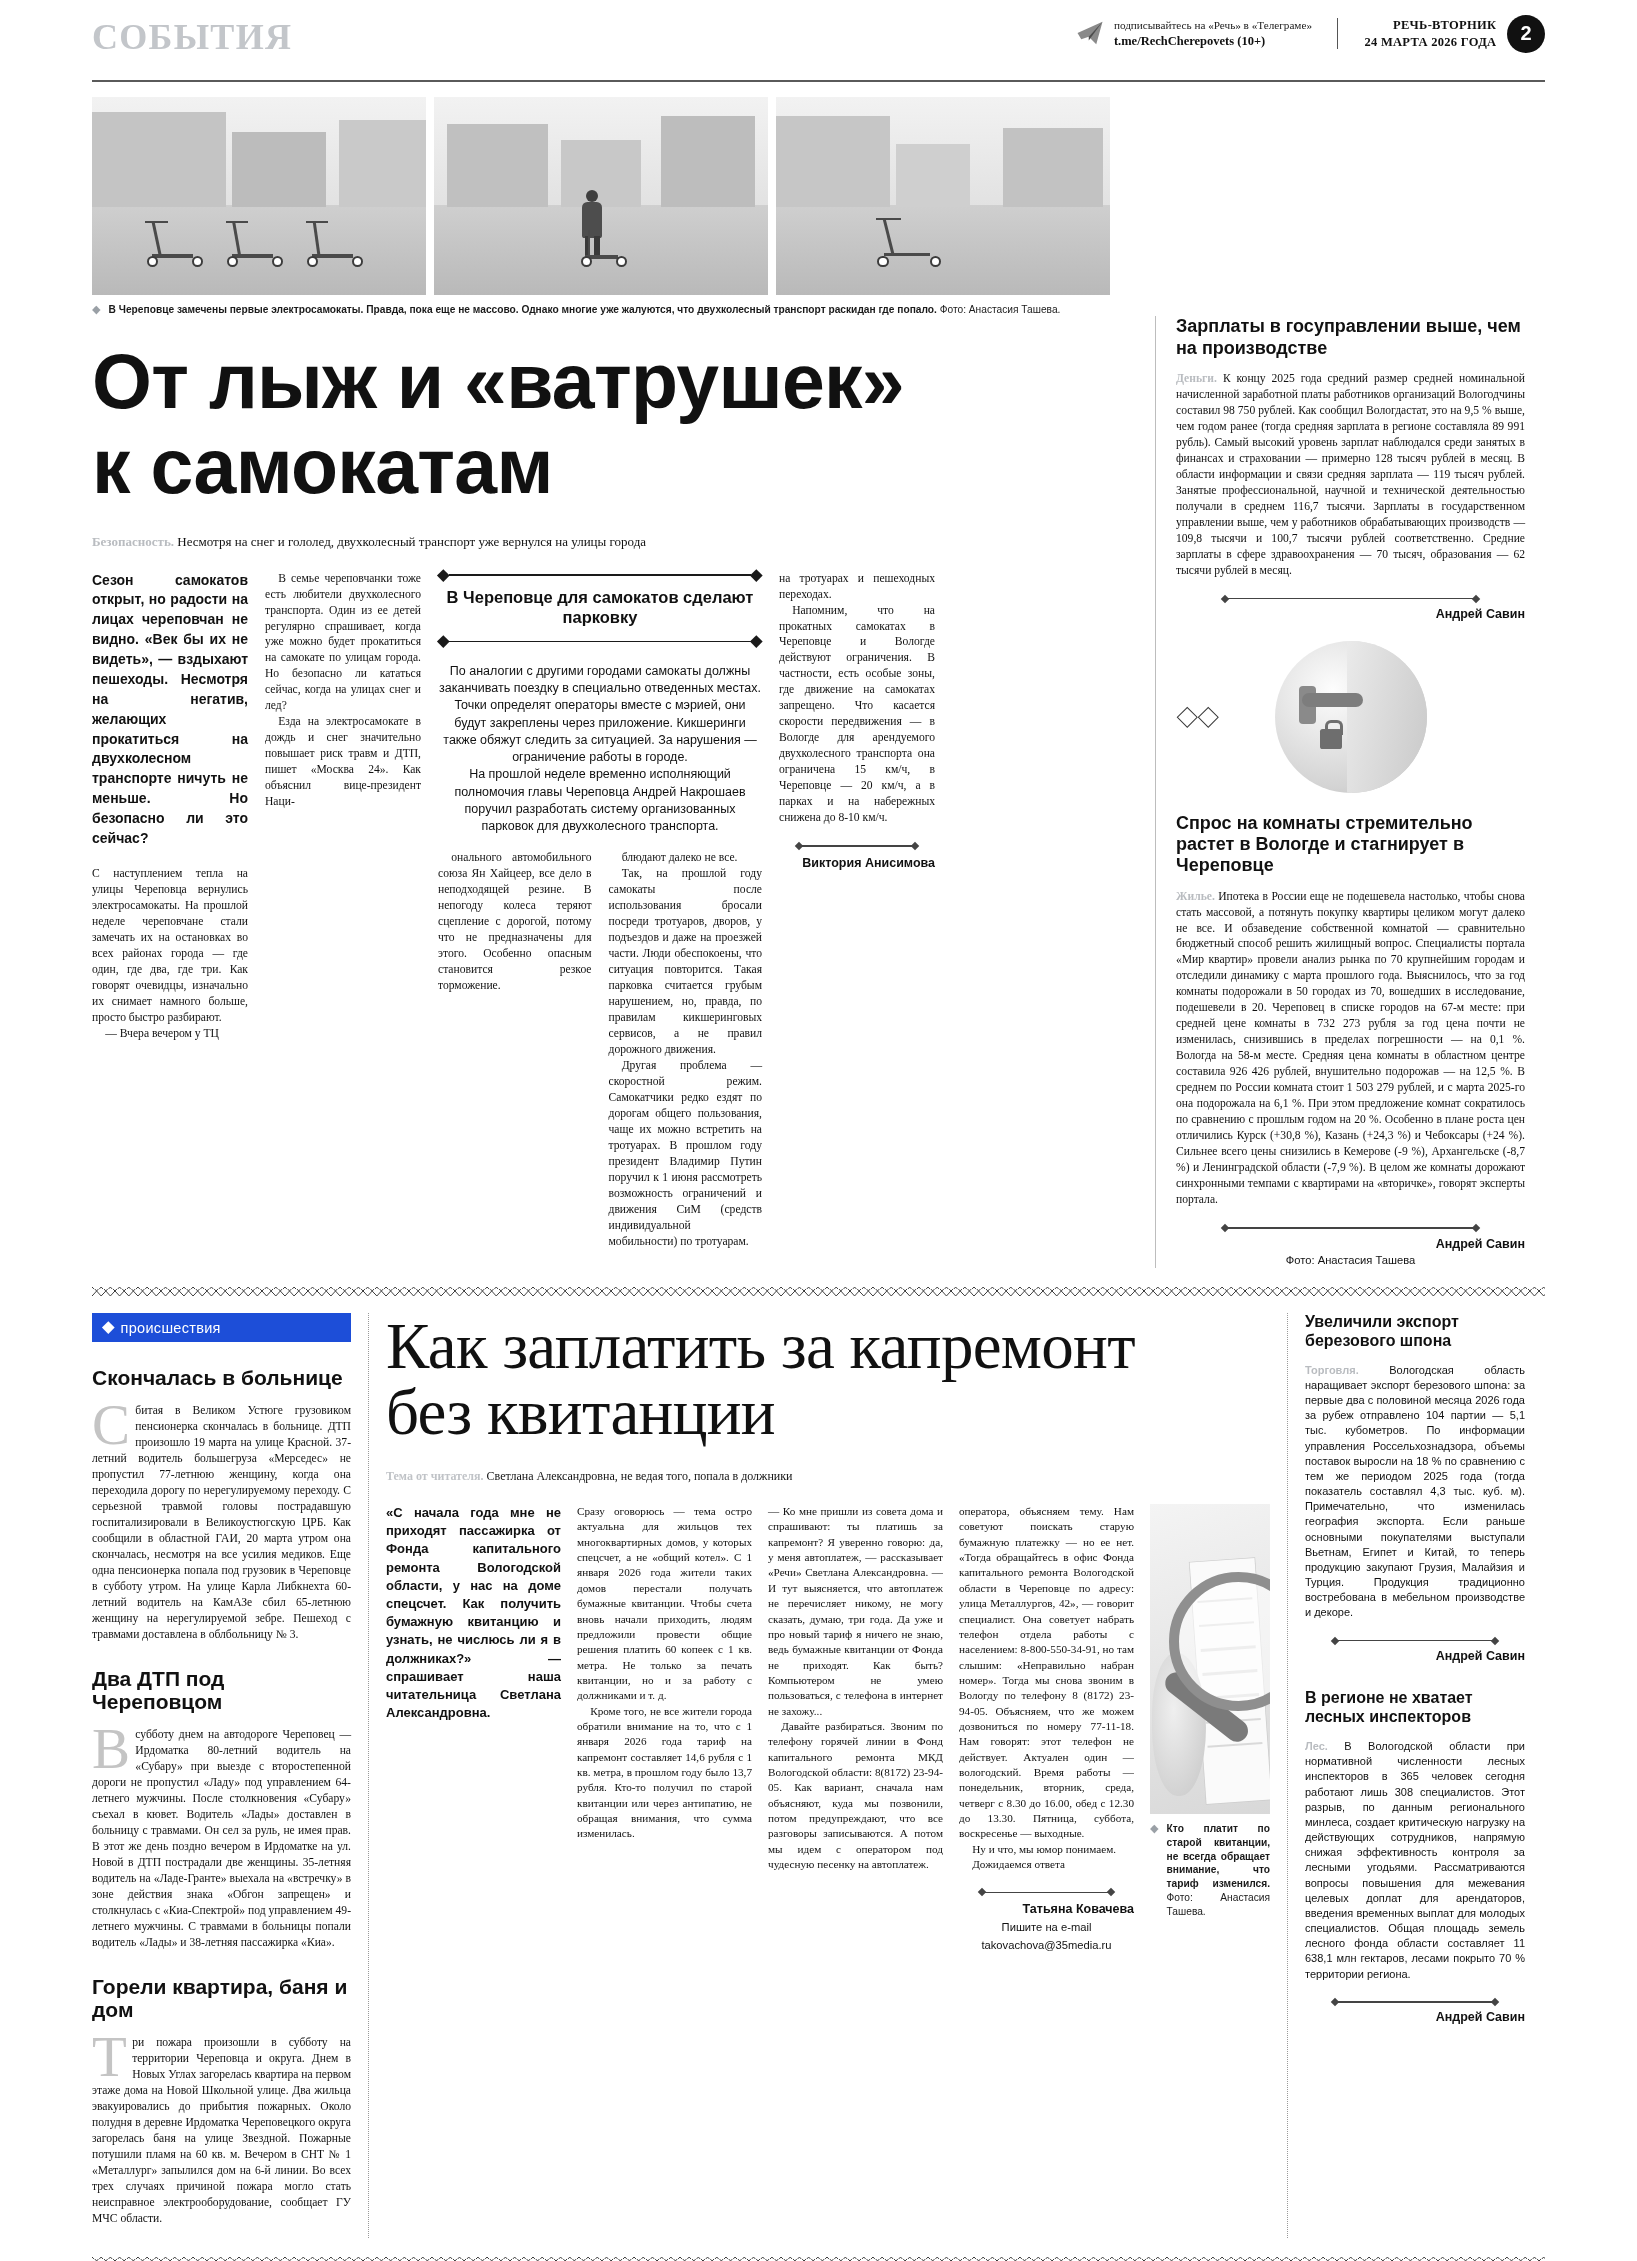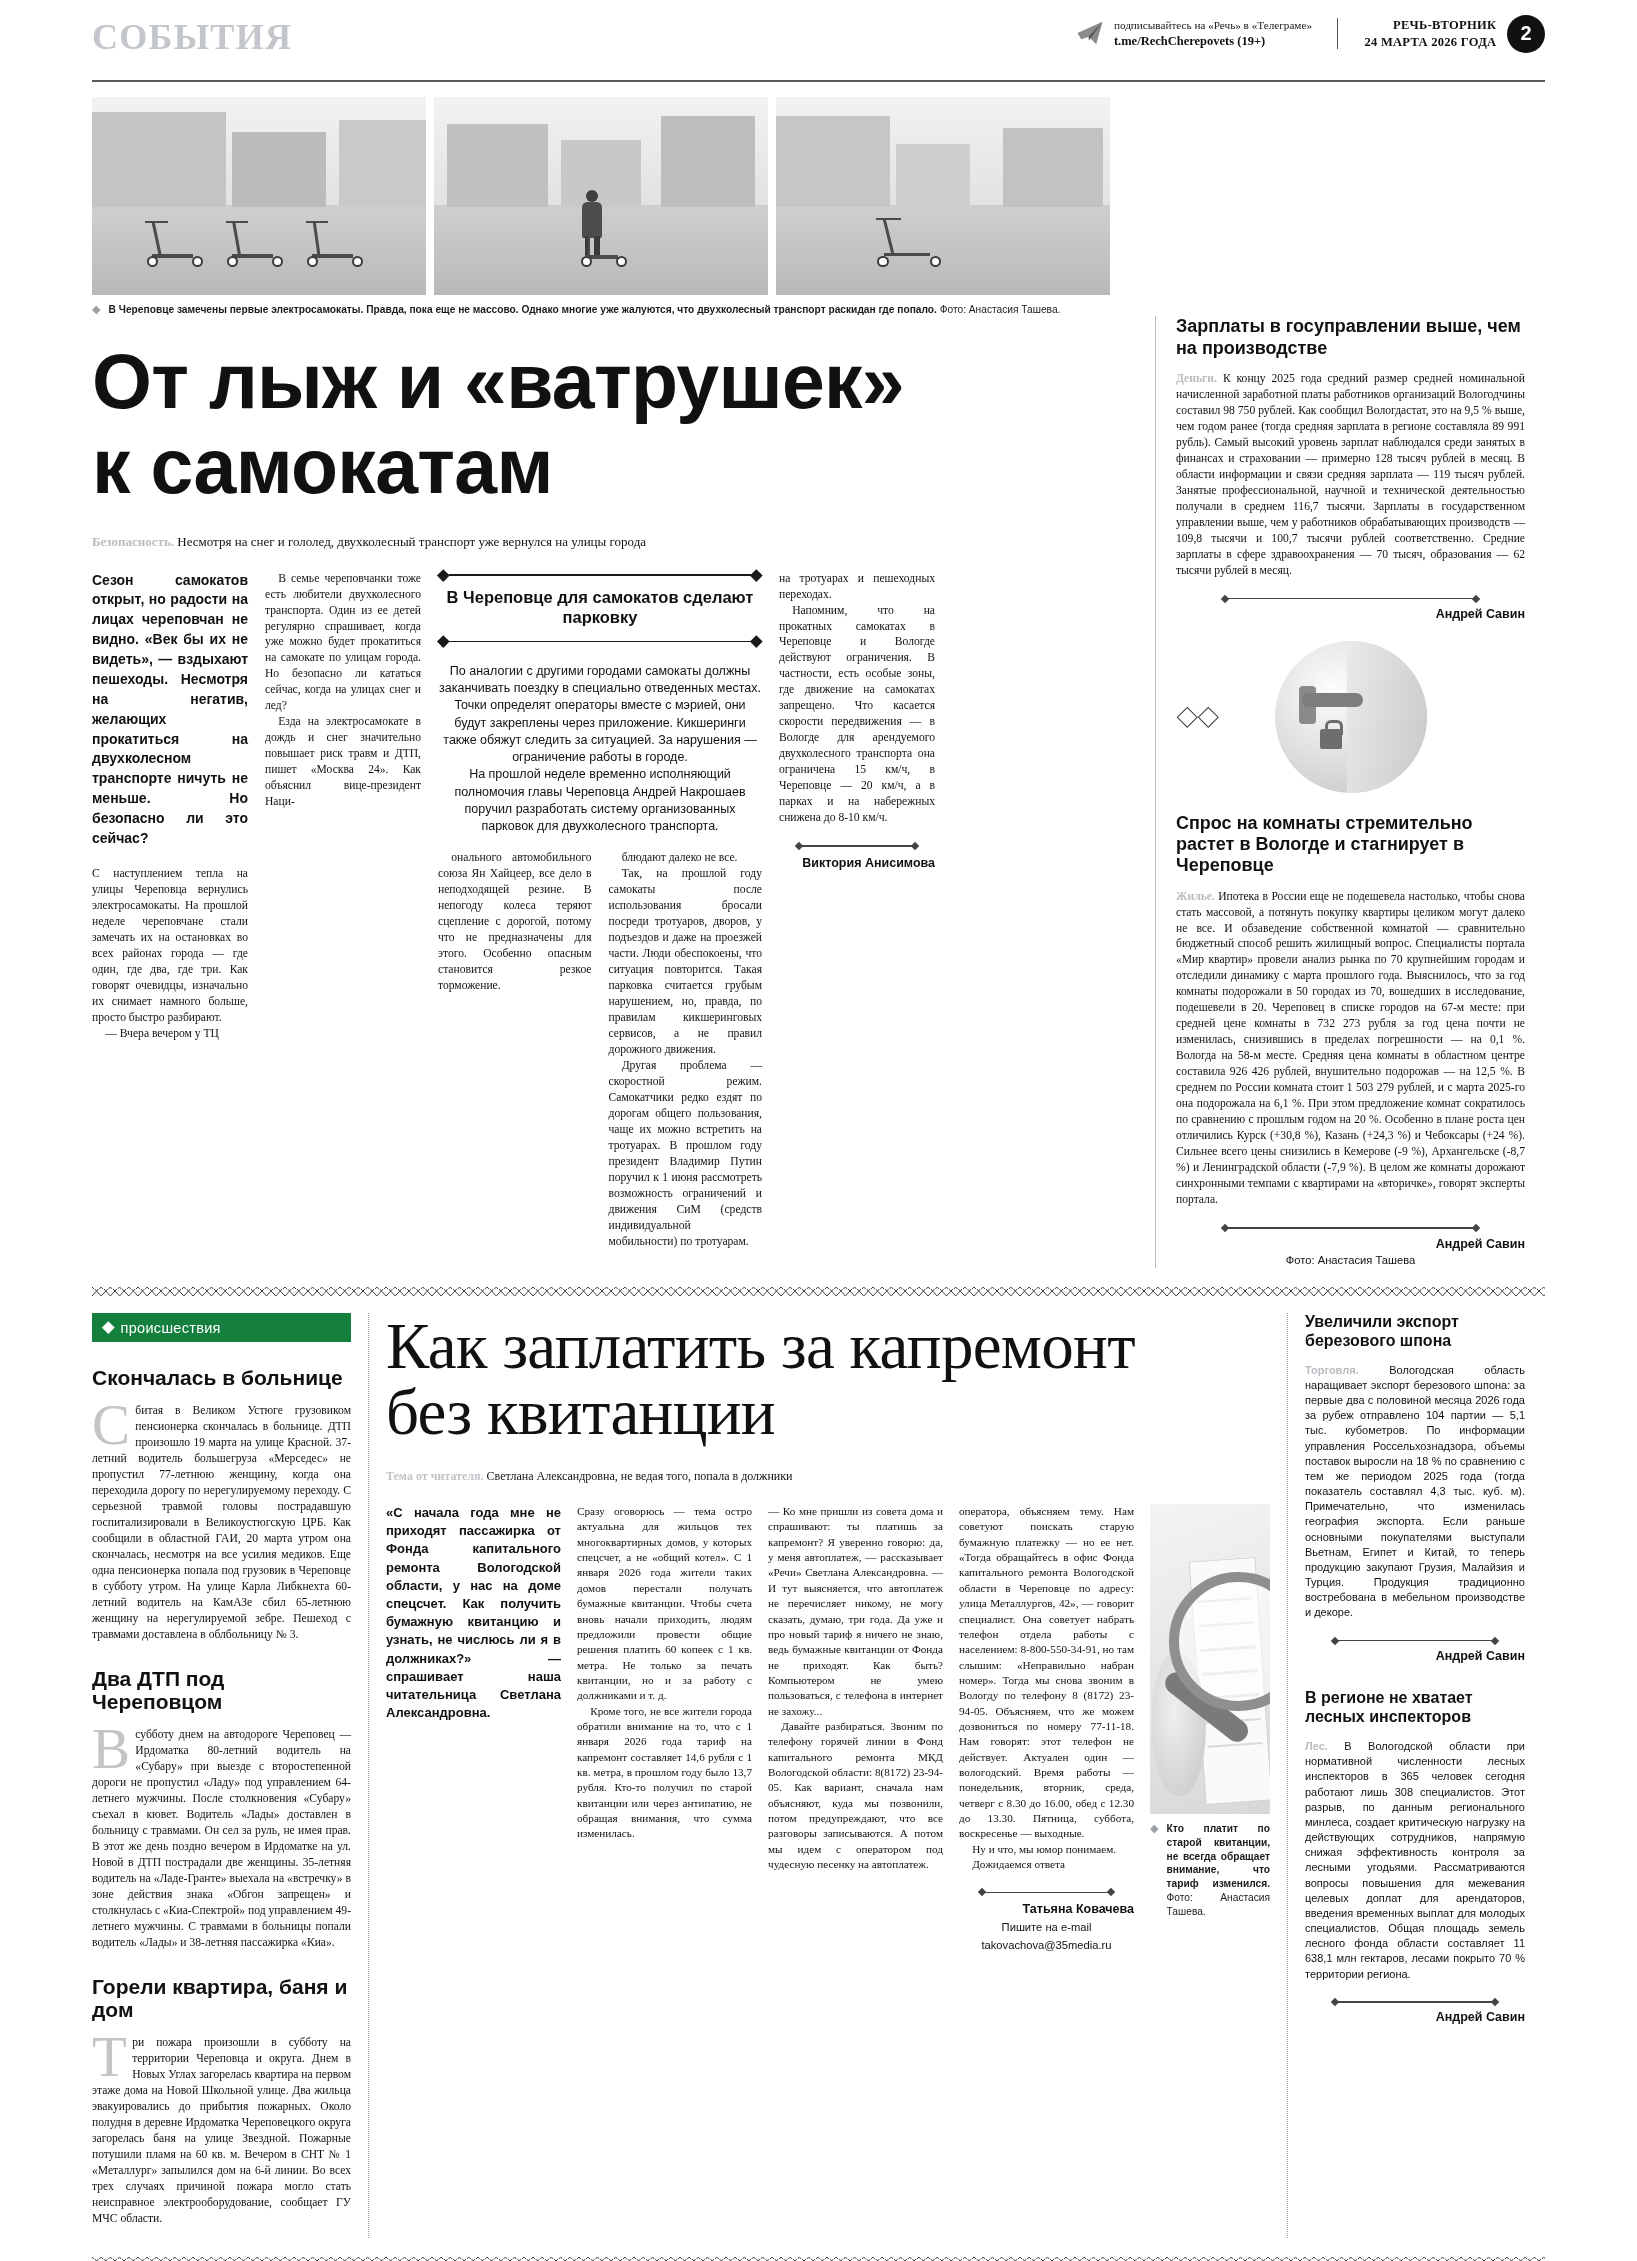--- a/index.html
+++ b/index.html
@@ -135,21 +135,21 @@
       linear-gradient(-45deg, transparent 49%, #333 49%, #333 54%, transparent 54%);
     background-size:9.2px 9.2px; background-repeat:repeat-x; }
 
   
   .sec2 { display:flex; margin-top:17px; gap:0; }
   .sec2-left { width:277px; padding-right:17px; border-right:1.3px dotted #999; }
   .sec2-mid { width:918px; padding:0 17px; }
   .sec2-right { width:238px; padding-left:17px; border-left:1.3px dotted #999; }
 
   .sec-tag {
-    background:#15803d; color:#fff; font-family:"Liberation Sans", sans-serif;
+    background:#1d4ed8; color:#fff; font-family:"Liberation Sans", sans-serif;
     font-size:14.5px; font-weight:400; padding:6.6px 12px; display:flex; align-items:center; gap:8px;
     letter-spacing:0.3px;
   }
   .sec-tag .dm { width:8.6px; height:8.6px; background:#fff; transform:rotate(45deg); }
 
   .mini-head {
     font-family:"Liberation Sans", sans-serif; font-weight:700;
     font-size:21px; line-height:1.12; margin:24px 0 13.2px;
   }
   .dropcap-p { font-size:11.6px; line-height:1.38; text-align:justify; }
@@ -188,21 +188,21 @@
   <div class="masthead">
     <div class="section-word">СОБЫТИЯ</div>
     <div class="mast-right">
       <div class="tg-block">
         <svg class="tg-icon" viewBox="0 0 48 48">
           <path d="M4 24 L44 6 L34 42 L22 30 L10 34 Z" fill="#8a8a8a"></path>
           <path d="M22 30 L44 6 L22 36 Z" fill="#4d4d4d"></path>
         </svg>
         <div class="tg-lines">
           <div class="tg-line1">подписывайтесь на «Речь» в «Телеграме»</div>
-          <div class="tg-line2">t.me/RechCherepovets (19+)</div>
+          <div class="tg-line2">t.me/RechCherepovets (10+)</div>
         </div>
       </div>
       <div class="issue-block">
         <div class="issue-lines">
           <div>РЕЧЬ-ВТОРНИК</div>
           <div>24 МАРТА 2026 ГОДА</div>
         </div>
         <div class="page-num">2</div>
       </div>
     </div>

